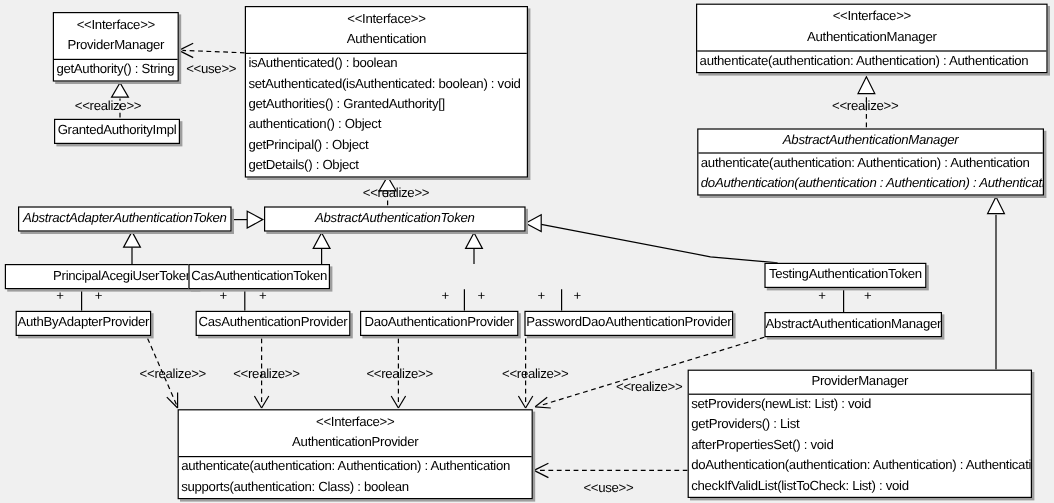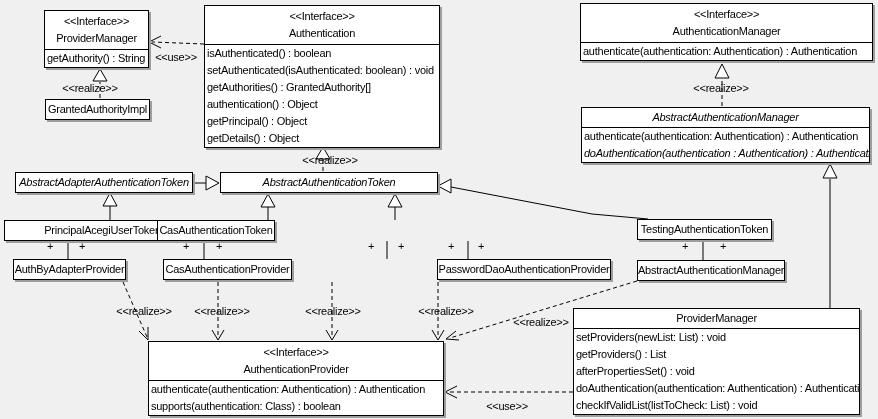--- a/index.html
+++ b/index.html
@@ -200,20 +200,23 @@
   <div class="box" style="left:637px;top:219px;width:133px;">
     <div class="hd1">TestingAuthenticationToken</div>
   </div>
 
   <div class="box" style="left:13px;top:259px;width:111px;">
     <div class="hd1">AuthByAdapterProvider</div>
   </div>
   <div class="box" style="left:148px;top:259px;width:127px;margin-left:15px;">
     <div class="hd1">CasAuthenticationProvider</div>
   </div>
+  <div class="box" style="left:300px;top:259px;width:130px;">
+    <div class="hd1">DaoAuthenticationProvider</div>
+  </div>
   <div class="box" style="left:437px;top:259px;width:172px;">
     <div class="hd1">PasswordDaoAuthenticationProvider</div>
   </div>
   <div class="box" style="left:637px;top:260px;width:146px;">
     <div class="hd1">AbstractAuthenticationManager</div>
   </div>
 
   <div class="box hd2" style="left:148px;top:341px;width:294px;">
     <div class="st">&lt;&lt;Interface&gt;&gt;</div>
     <div class="nm">AuthenticationProvider</div>

